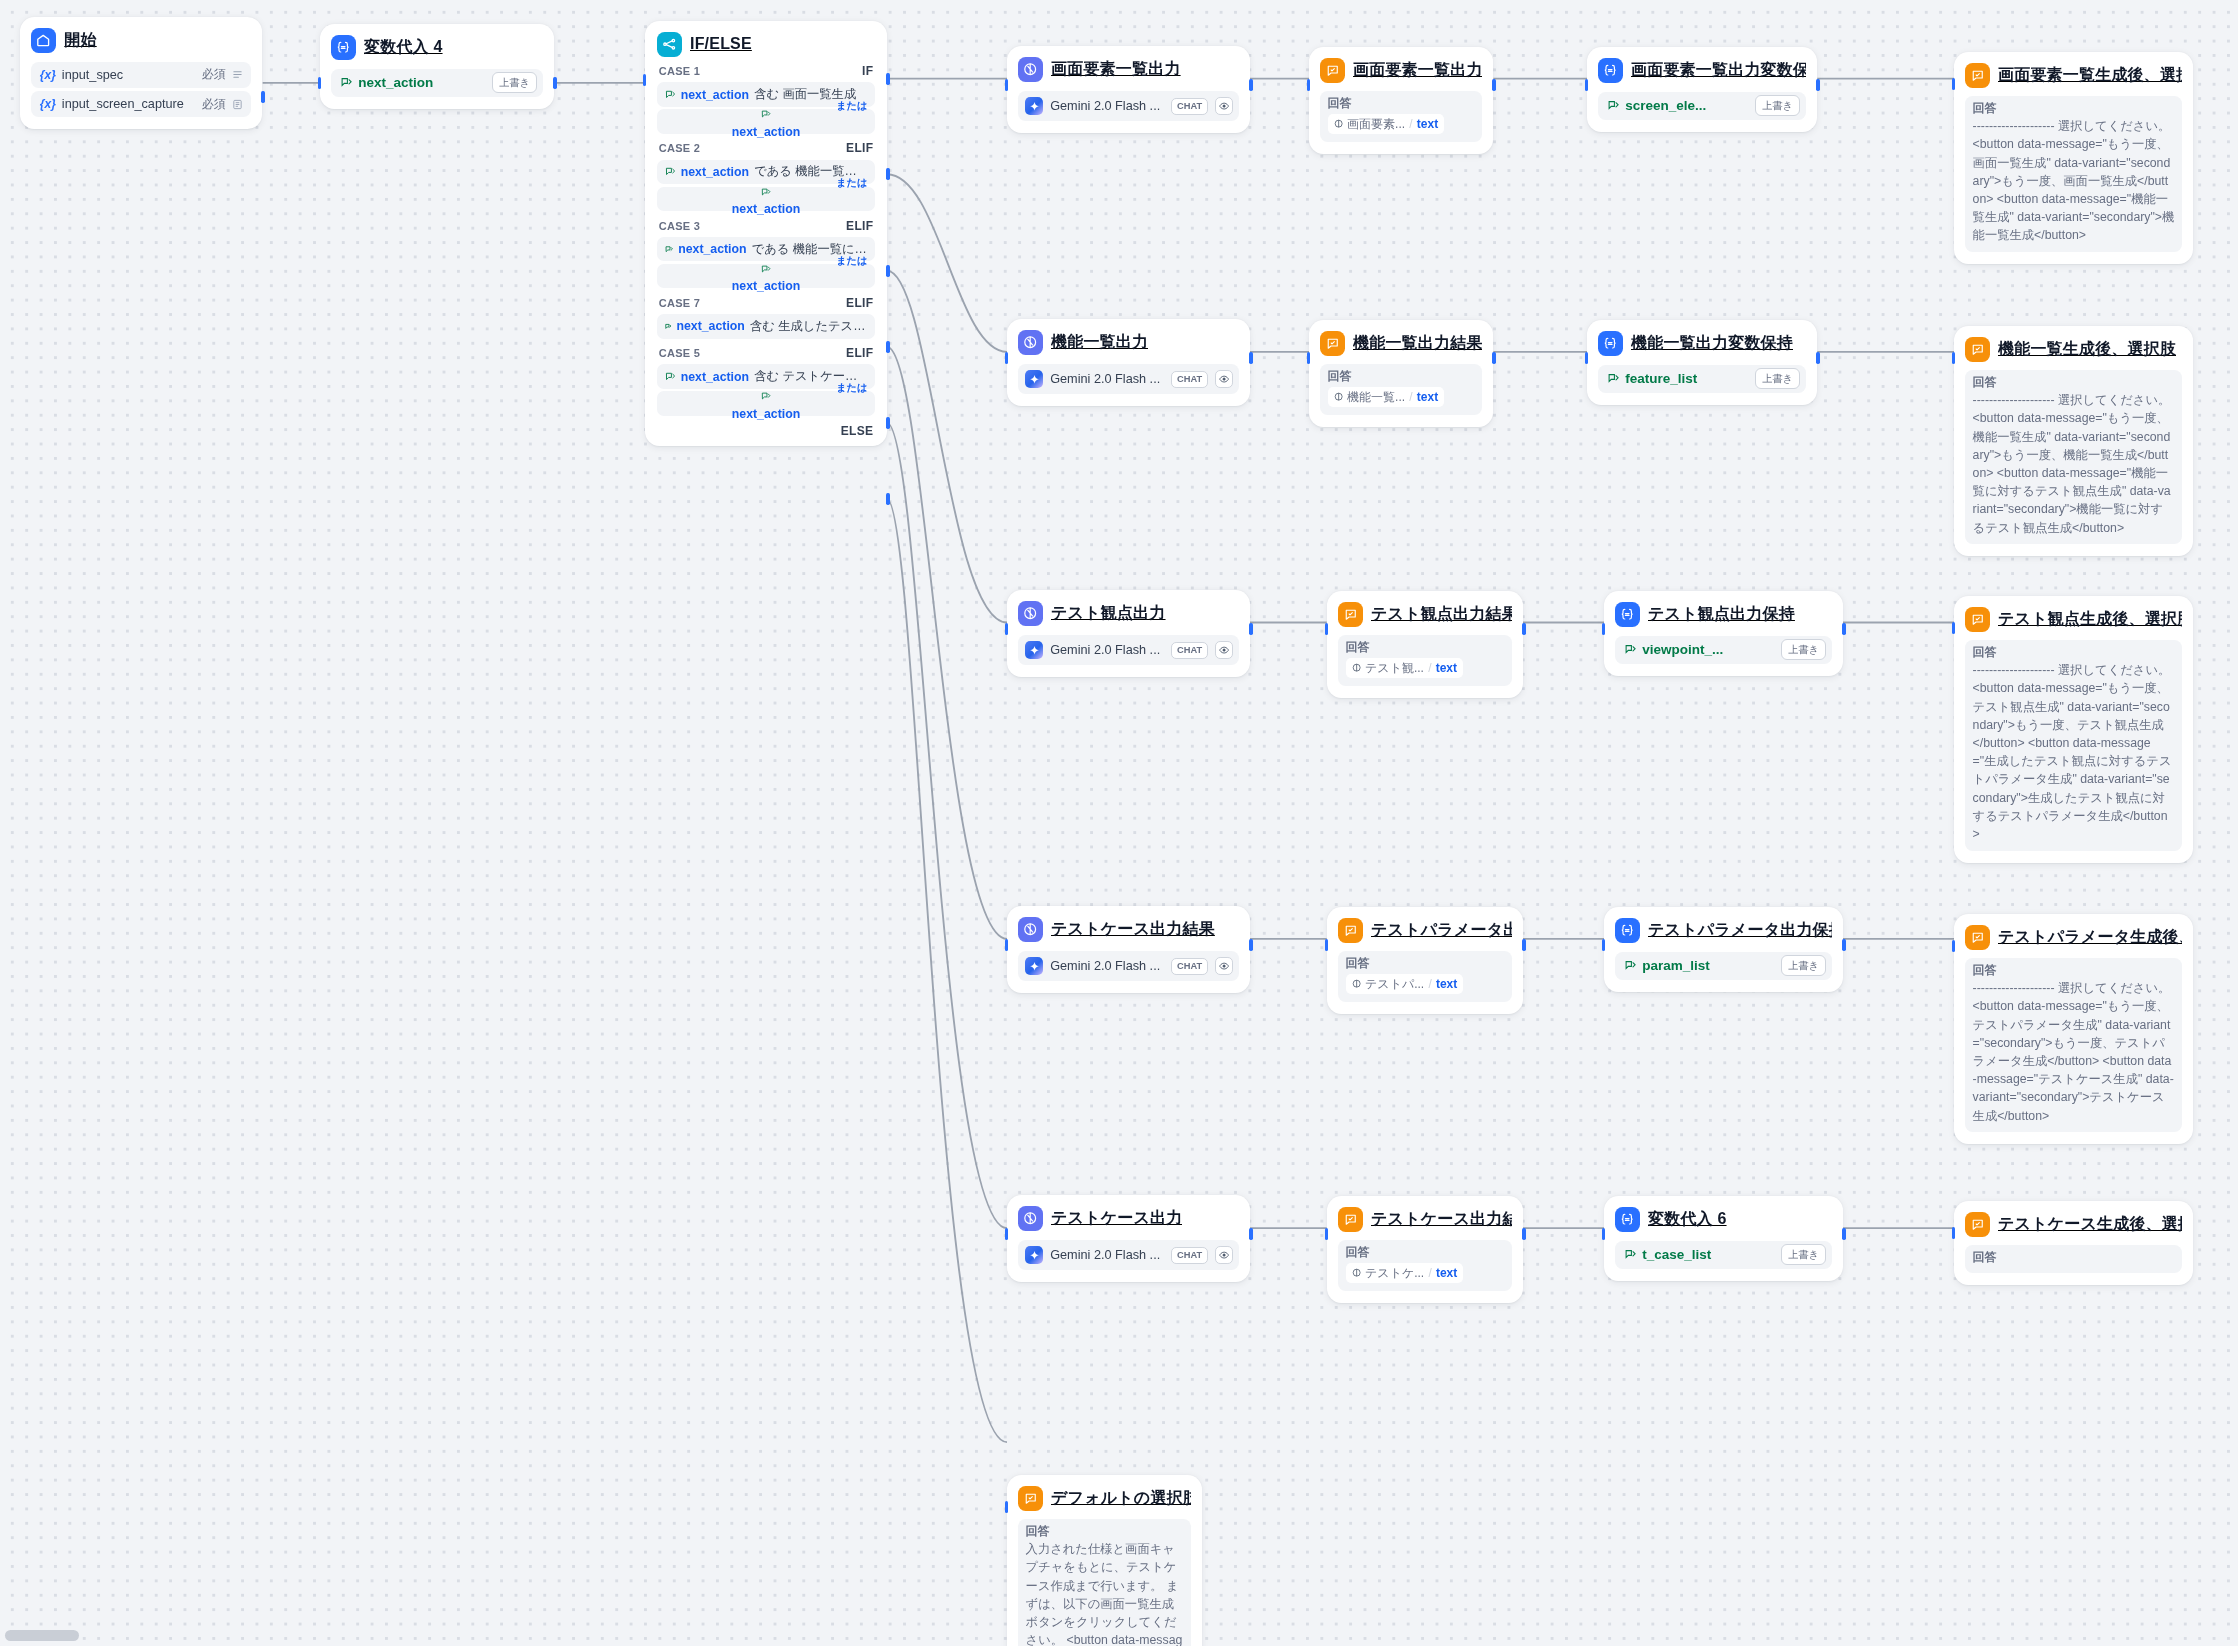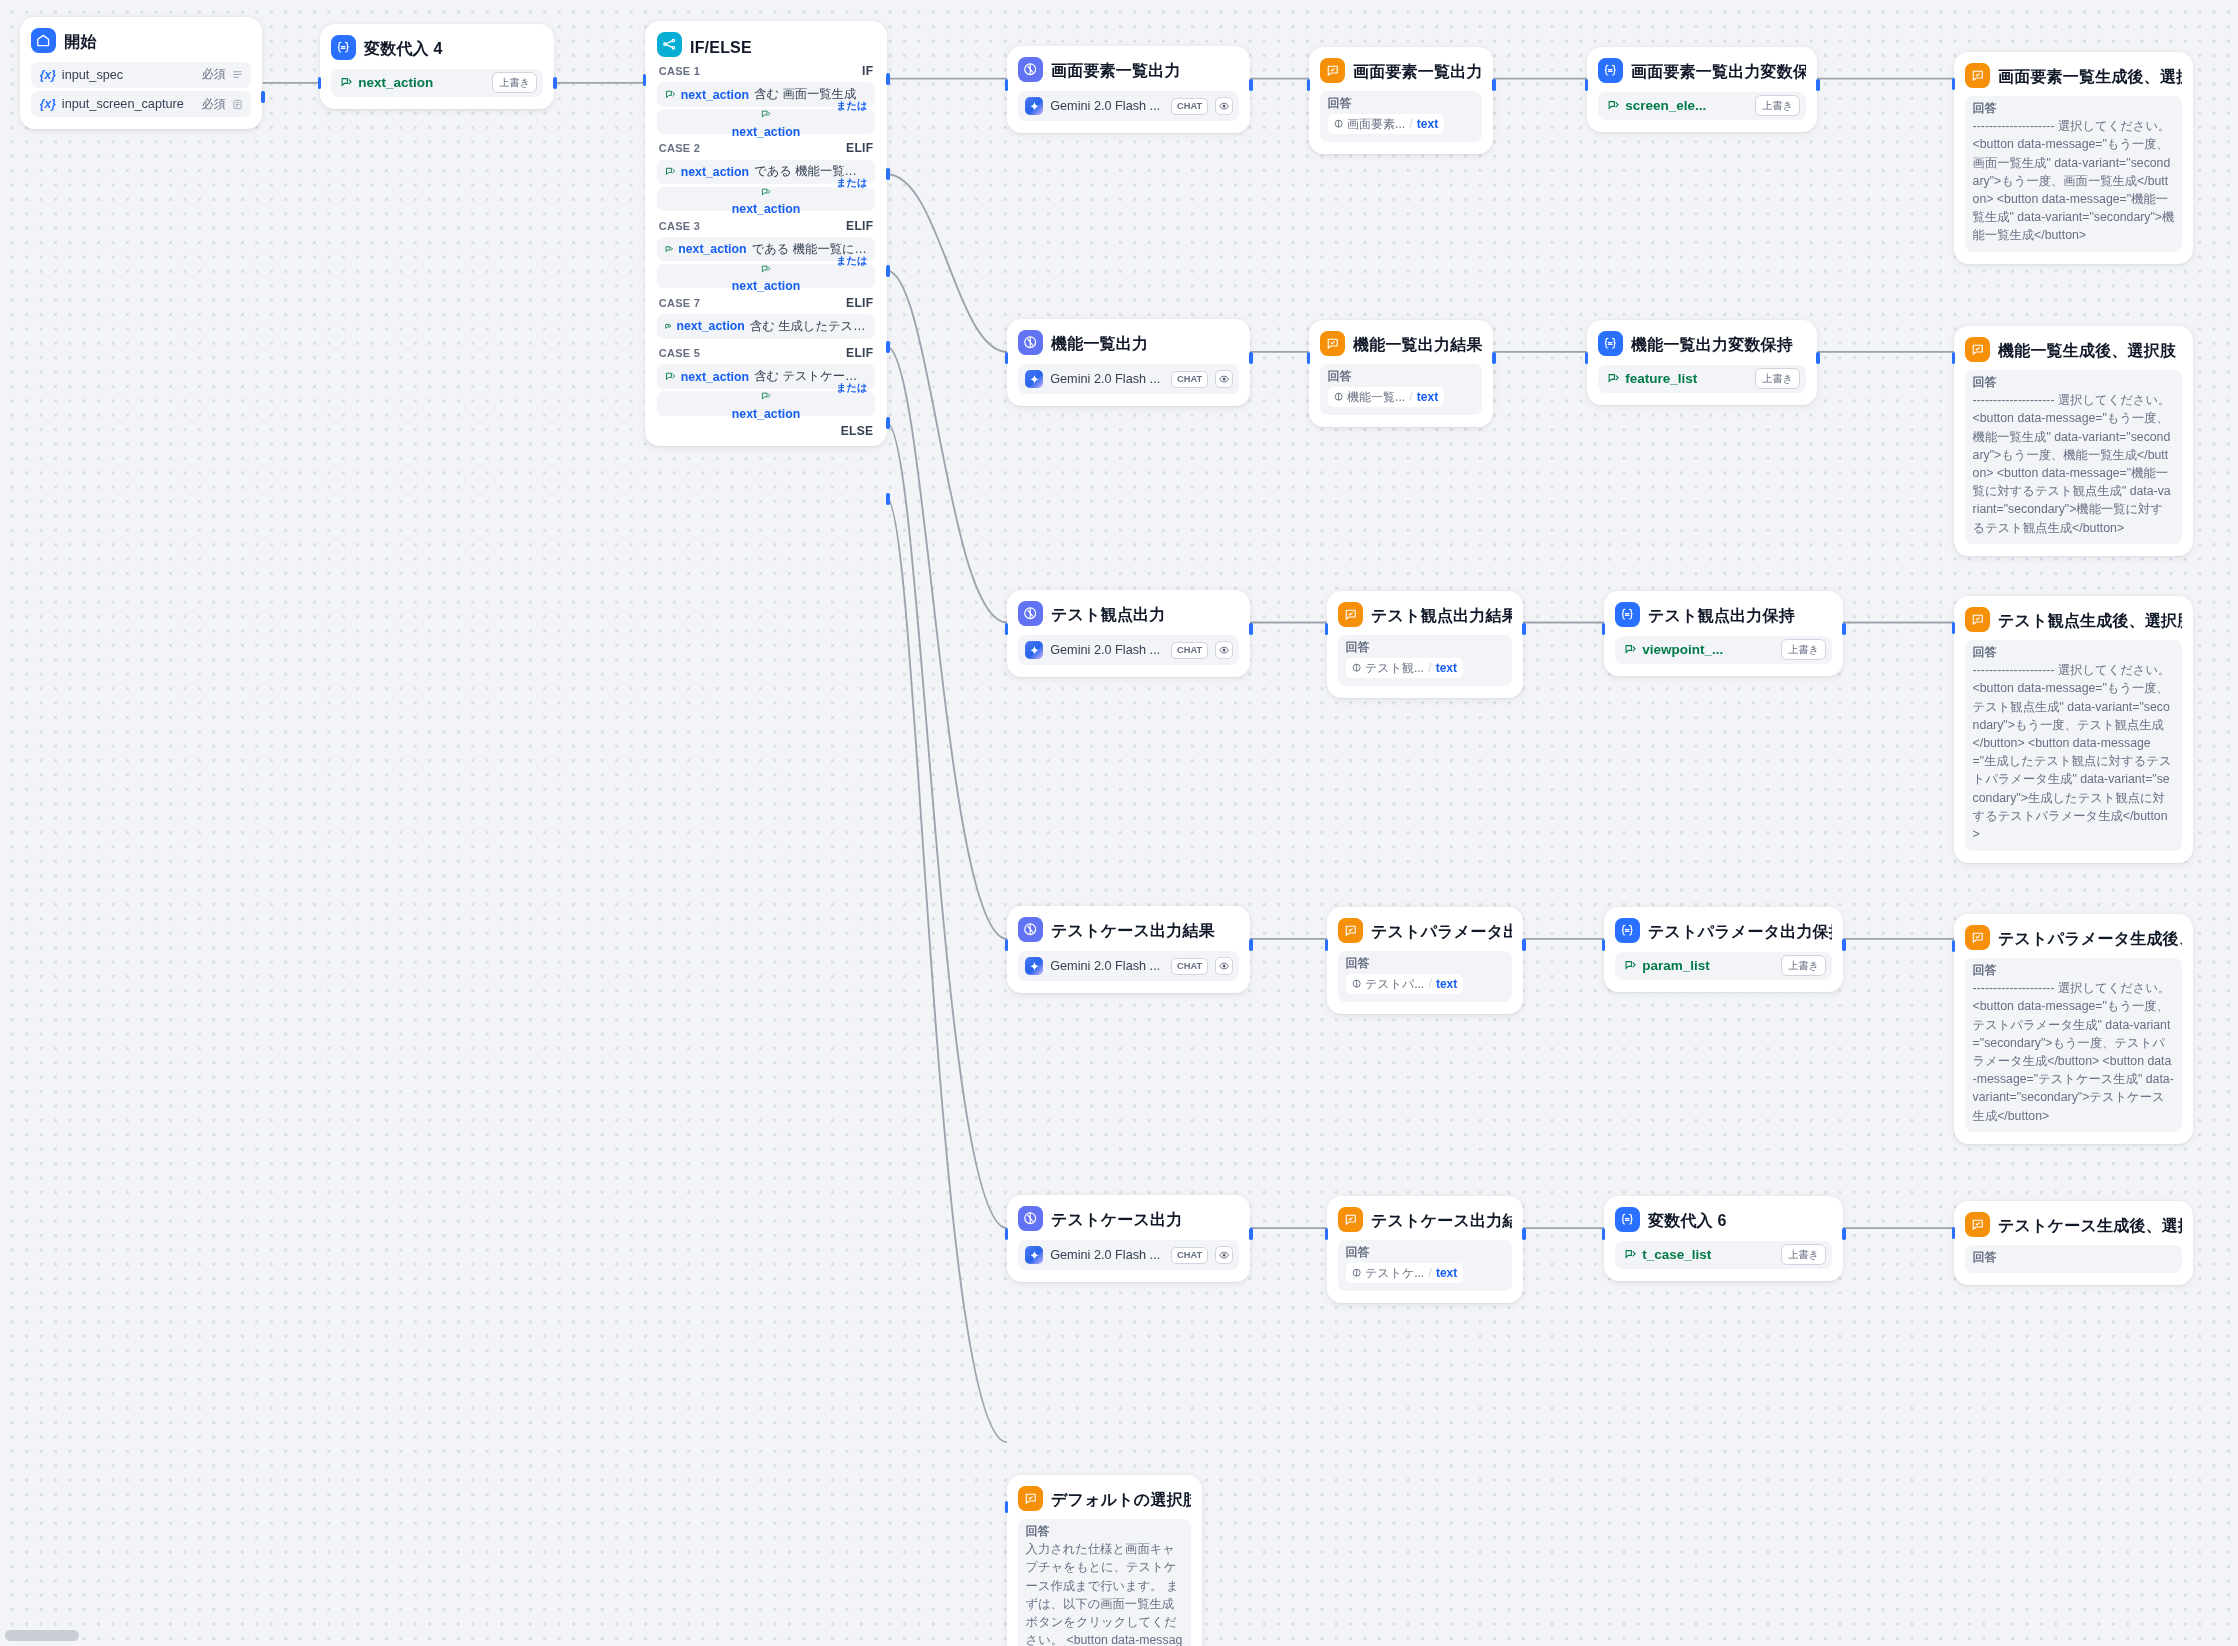--- a/index.html
+++ b/index.html
@@ -19,21 +19,21 @@
   #edges { position: absolute; inset: 0; width: 2239px; height: 1646px; pointer-events: none; }
 
   
   .node {
     position: absolute;
     background: #ffffff;
     border-radius: 14.4px;
     box-shadow: 0 0.8px 1.7px rgba(16,24,40,.05), 0 1.7px 7.6px rgba(16,24,40,.07);
     padding: 11px 11px 12px 11px;
   }
-  .node-head { display: flex; align-items: flex-end; gap: 8.5px; }
+  .node-head { display: flex; align-items: center; gap: 8.5px; text-decoration: underline; }
   .node-title {
     font-size: 16px; font-weight: bold; color: #101828;
     letter-spacing: 0.2px; white-space: nowrap; overflow: hidden;
   }
   .badge {
     width: 24.5px; height: 24.5px; border-radius: 7.6px;
     display: flex; align-items: center; justify-content: center;
     flex: 0 0 auto; color: #fff;
   }
   .badge svg { display: block; }

